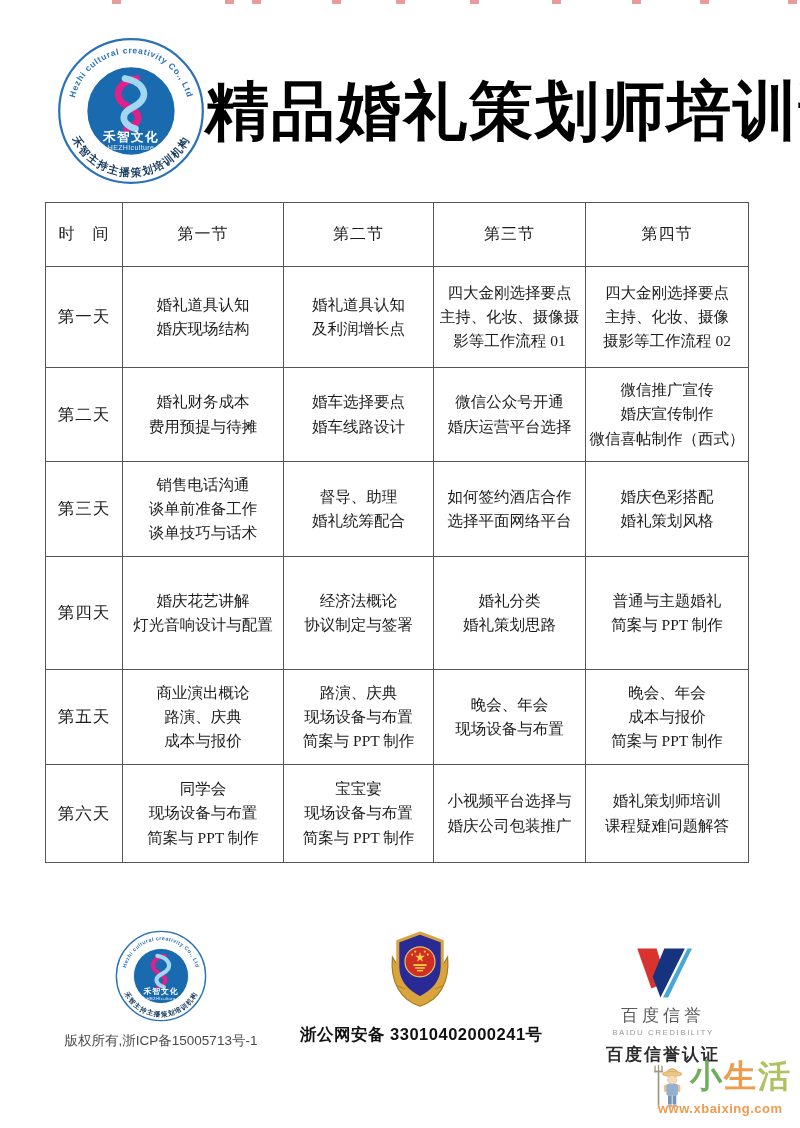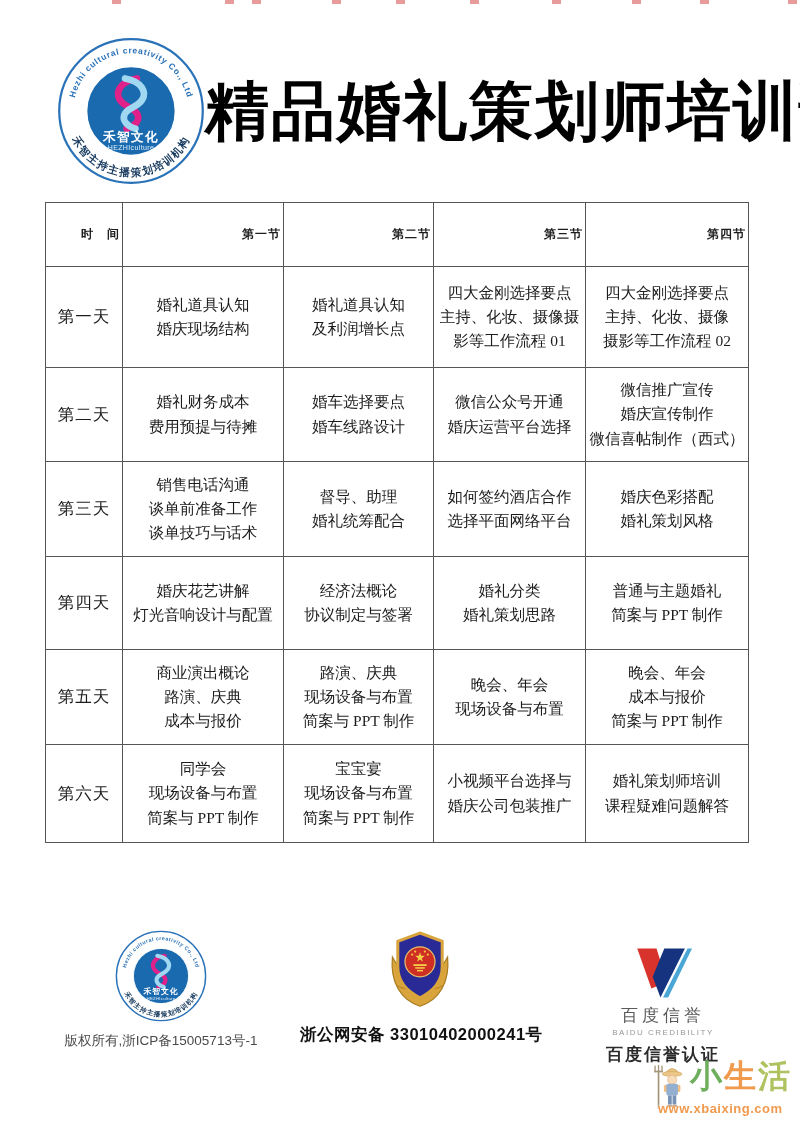--- a/index.html
+++ b/index.html
@@ -24,25 +24,25 @@
   
   .course-table {
     position:absolute; left:45px; top:202px; width:703px;
     border-collapse:collapse; table-layout:fixed;
     font-family:"Liberation Serif","DejaVu Serif",serif; color:#1c1c1c;
   }
   .course-table th, .course-table td {
     border:1px solid #555; text-align:center; vertical-align:middle;
     white-space:pre-line; padding:2px;
   }
-  .course-table th { font-size:12px; font-weight:bold; letter-spacing:1px; height:64px;text-align:right; }
+  .course-table th { font-size:16px; font-weight:normal; letter-spacing:1px; height:64px; }
   .course-table td.day { font-size:16.5px; letter-spacing:1px; }
   .course-table td.cell { font-size:15.5px; line-height:1.55; }
   tr.r0 { height:101px; } tr.r1 { height:94px; } tr.r2 { height:95px; }
-  tr.r3 { height:93px; } tr.r4 { height:95px; } tr.r5 { height:98px; }
+  tr.r3 { height:113px; } tr.r4 { height:95px; } tr.r5 { height:98px; }
 
   
   .foot-col { position:absolute; text-align:center; }
   .foot-hezhi { left:55px; top:930px; width:212px; }
   .logo-sm { width:92px; height:92px; }
   .copyright { margin-top:6px; font-size:13.5px; color:#4a4a4a; }
   .foot-police { left:300px; top:926px; width:240px; }
   .badge-icon { width:72px; height:86px; }
   .police-text { margin-top:8px; font-size:16.5px; font-weight:bold; color:#111; letter-spacing:0.5px; white-space:nowrap; }
   .foot-baidu { left:582px; top:942px; width:162px; }

